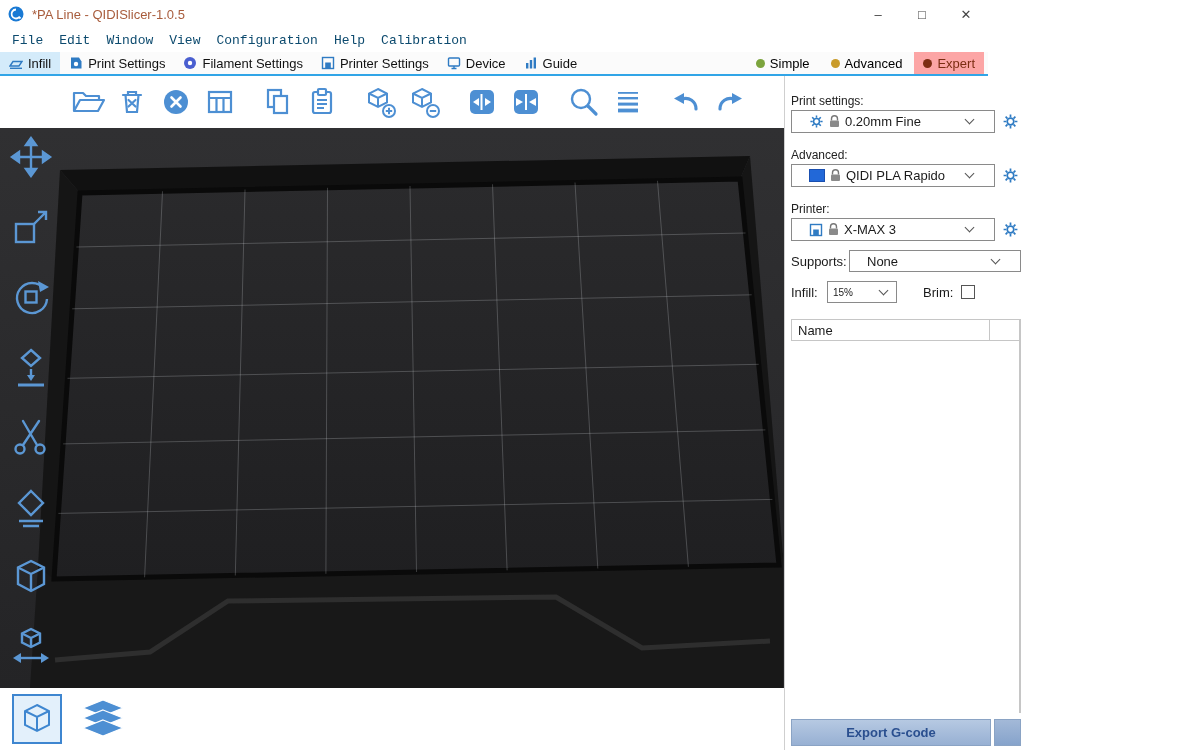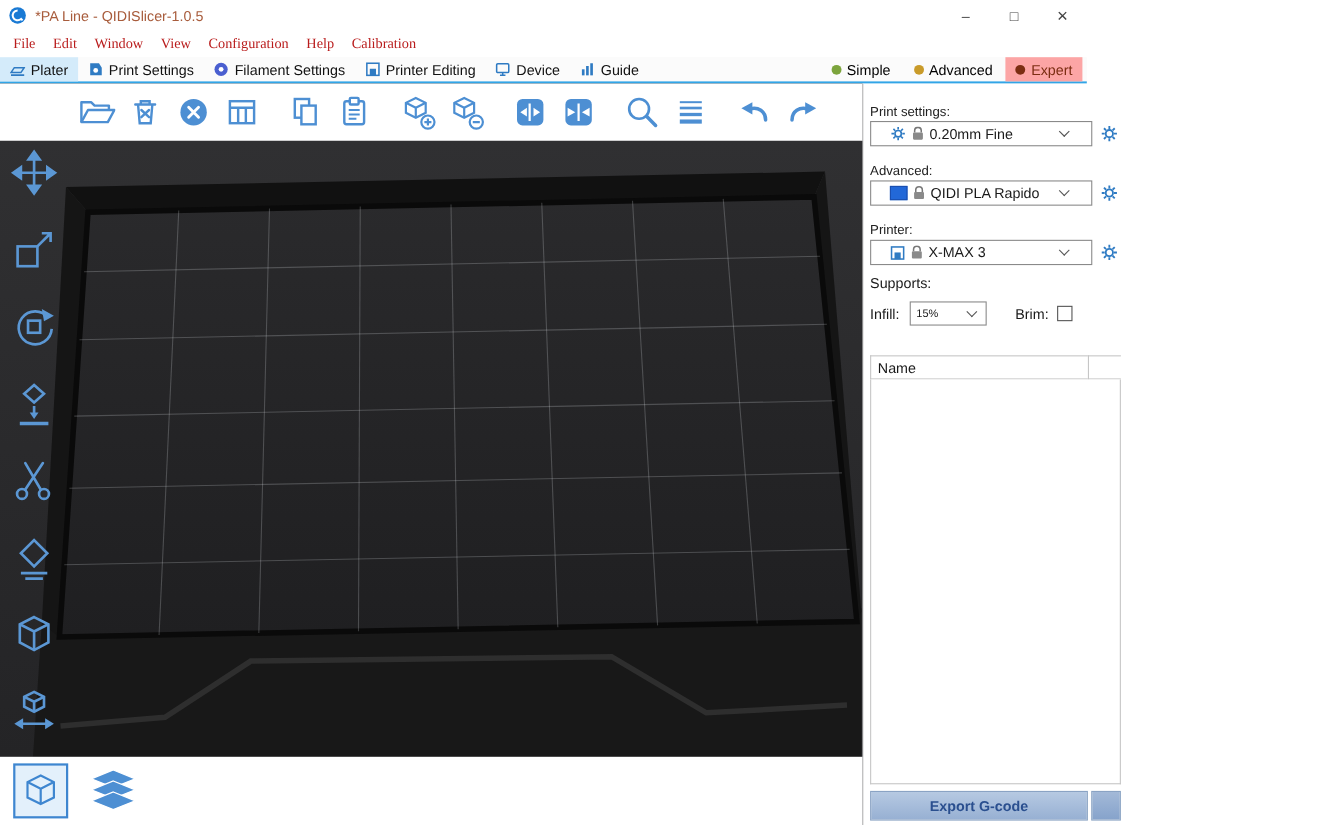--- a/index.html
+++ b/index.html
@@ -8,21 +8,21 @@
   .window{width:988px;height:750px;position:relative;background:#fff;display:flex;flex-direction:column}
 
   
   .titlebar{height:28px;display:flex;align-items:center;padding-left:8px;background:#fff;flex:none}
   .title-text{color:#a85c3c;font-size:13px;margin-left:8px}
   .win-controls{margin-left:auto;display:flex;height:100%}
   .win-btn{width:44px;height:100%;display:flex;align-items:center;justify-content:center;color:#444;font-size:13px;background:none;border:none;font-family:inherit}
 
   
   .menubar{height:24px;display:flex;align-items:center;padding-left:4px;background:#fff;flex:none}
-  .menu-item{padding:0 8px;height:100%;display:flex;align-items:center;color:#b91c1c;background:none;border:none;font-family:Liberation Serif, serif;font-size:13px}
+  .menu-item{padding:0 8px;height:100%;display:flex;align-items:center;color:#0c4a6e;background:none;border:none;font-family:Liberation Mono, monospace;font-size:13px}
 
   
   .tabbar{height:24px;display:flex;align-items:stretch;background:#fbfbfb;border-bottom:2px solid #31a5e7;flex:none}
   .tab{display:flex;align-items:center;gap:5px;padding:0 9px;font-size:13px;color:#111;background:none;border:none;font-family:inherit}
   .tab.selected{background:#d4ebfa}
   .modes{margin-left:auto;display:flex;align-items:center;gap:3px;padding-right:4px}
   .mode{display:flex;align-items:center;gap:5px;font-size:13px;padding:2px 9px;background:none;border:none;font-family:inherit;height:100%}
   .mode .dot{width:9px;height:9px;border-radius:50%;flex:none}
   .mode.selected{background:#fca5a5;font-weight:normal;color:#7c2d12}
 
@@ -45,21 +45,21 @@
   .preset-row{display:flex;align-items:center;gap:4px;flex:none}
   .combo{flex:1;height:23px;border:1px solid #8a8a8a;display:flex;align-items:center;padding:0 17px;background:#fff;font-size:13px;gap:5px;min-width:0}
   .combo-text{white-space:nowrap;overflow:hidden}
   .chev{width:7px;height:7px;border-right:1.6px solid #555;border-bottom:1.6px solid #555;transform:rotate(45deg);flex:none;margin-left:auto;margin-right:4px;margin-top:-4px}
   .gear-btn{background:none;border:none;padding:0;width:22px;height:22px;display:flex;align-items:center;justify-content:center;flex:none}
   .opt-row{display:flex;align-items:center;margin-top:9px;flex:none}
   .opt-label{font-size:13px;color:#1a1a1a;flex:none}
   .mini-combo{height:22px;border:1px solid #8a8a8a;background:#fff;display:flex;align-items:center;padding:0 5px;font-size:10px}
   .checkbox{width:14px;height:14px;border:1px solid #555;background:#fff;flex:none}
 
-  .obj-table{margin-top:27px;flex:1;display:flex;flex-direction:column;min-height:0}
+  .obj-table{margin-top:16px;flex:1;display:flex;min-height:0}
   .obj-header{display:flex;flex:none;height:22px;font-size:13px}
   .obj-col{border:1px solid #c6c6c6;display:flex;align-items:center;padding:0 6px;background:#fff}
   .obj-col.name{width:198px;border-right:none}
   .obj-col.mid{width:30px;border-right:none}
   .obj-col.edit{flex:1;justify-content:center}
   .obj-body{flex:1;border:1px solid #c6c6c6;border-top:none;background:#fff}
 
   .export-row{display:flex;gap:3px;margin-top:6px;flex:none}
   .export-btn{flex:1;height:27px;background:linear-gradient(#b6c9e2,#97b0d3);border:1px solid #8aa3c4;color:#2a4f8f;font-weight:bold;font-size:13px;font-family:inherit}
   .export-mini{width:27px;height:27px;background:linear-gradient(#a3b9d8,#86a3cb);border:1px solid #8aa3c4}
@@ -98,21 +98,21 @@
   </div>
 
   <div class="tabbar">
     <button class="tab selected">
       <span class="ic">
           <svg width="14" height="14" viewBox="0 0 14 14">
             <polygon points="1,10 4,5.5 13,5.5 10,10" fill="none" stroke="#2f7bc3" stroke-width="1.4"></polygon>
             <path d="M1 12.3h12" stroke="#2f7bc3" stroke-width="1.4"></path>
           </svg>
         </span>
-      <span>Plater</span>
+      <span>Infill</span>
     </button>
     <button class="tab">
       <span class="ic">
           <svg width="14" height="14" viewBox="0 0 14 14">
             <path d="M2 1.5h8l2.5 4v7H2z" fill="#2f7bc3"></path>
             <circle cx="7" cy="8" r="2.2" fill="#fff"></circle>
           </svg>
         </span>
       <span>Print Settings</span>
     </button>
@@ -125,21 +125,21 @@
         </span>
       <span>Filament Settings</span>
     </button>
     <button class="tab">
       <span class="ic">
           <svg width="14" height="14" viewBox="0 0 14 14">
             <rect x="1.5" y="1.5" width="11" height="11" fill="none" stroke="#2f7bc3" stroke-width="1.4"></rect>
             <rect x="4.2" y="6.5" width="5.6" height="6" fill="#2f7bc3"></rect>
           </svg>
         </span>
-      <span>Printer Editing</span>
+      <span>Printer Settings</span>
     </button>
     <button class="tab">
       <span class="ic">
           <svg width="14" height="14" viewBox="0 0 14 14">
             <rect x="1.5" y="2" width="11" height="8" rx="1" fill="none" stroke="#2f7bc3" stroke-width="1.4"></rect>
             <path d="M7 10v2.5M4.5 12.5h5" stroke="#2f7bc3" stroke-width="1.4"></path>
           </svg>
         </span>
       <span>Device</span>
     </button>
@@ -507,20 +507,24 @@
         <button class="gear-btn">
             <svg width="17" height="17" viewBox="0 0 16 16" fill="none" stroke="#2f7bc3" stroke-width="1.6">
               <circle cx="8" cy="8" r="3.1"></circle>
               <path d="M8 1.5V4M8 12v2.5M1.5 8H4M12 8h2.5M3.4 3.4l1.8 1.8M10.8 10.8l1.8 1.8M12.6 3.4l-1.8 1.8M5.2 10.8l-1.8 1.8"></path>
             </svg>
           </button>
       </div>
 
       <div class="opt-row">
         <span class="opt-label" style="width:58px">Supports:</span>
+        <div class="combo" style="height:22px">
+          <span class="combo-text">None</span>
+          <span class="chev"></span>
+        </div>
       </div>
 
       <div class="opt-row">
         <span class="opt-label" style="width:36px">Infill:</span>
         <div class="mini-combo" style="width:70px">
           <span class="combo-text">15%</span>
           <span class="chev"></span>
         </div>
         <span class="opt-label" style="margin-left:26px;margin-right:8px">Brim:</span>
         <span class="checkbox"></span>

